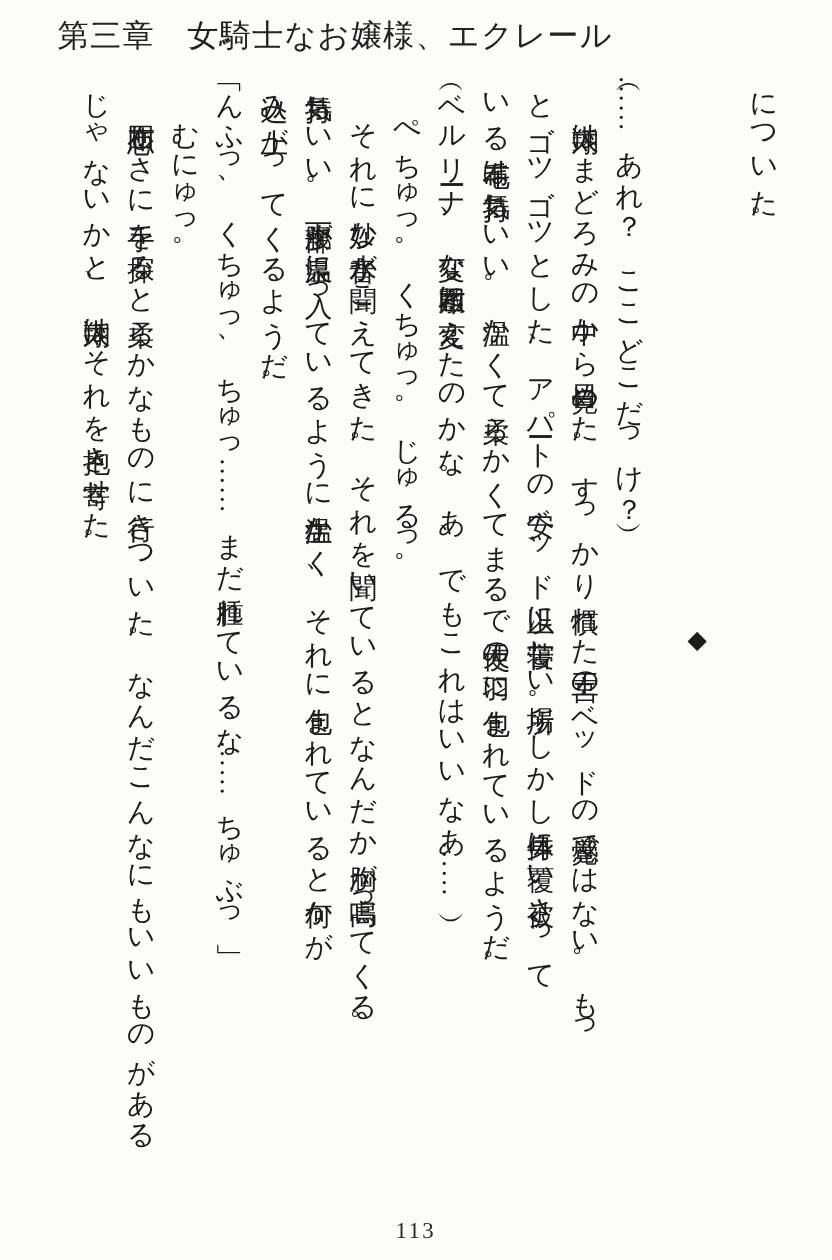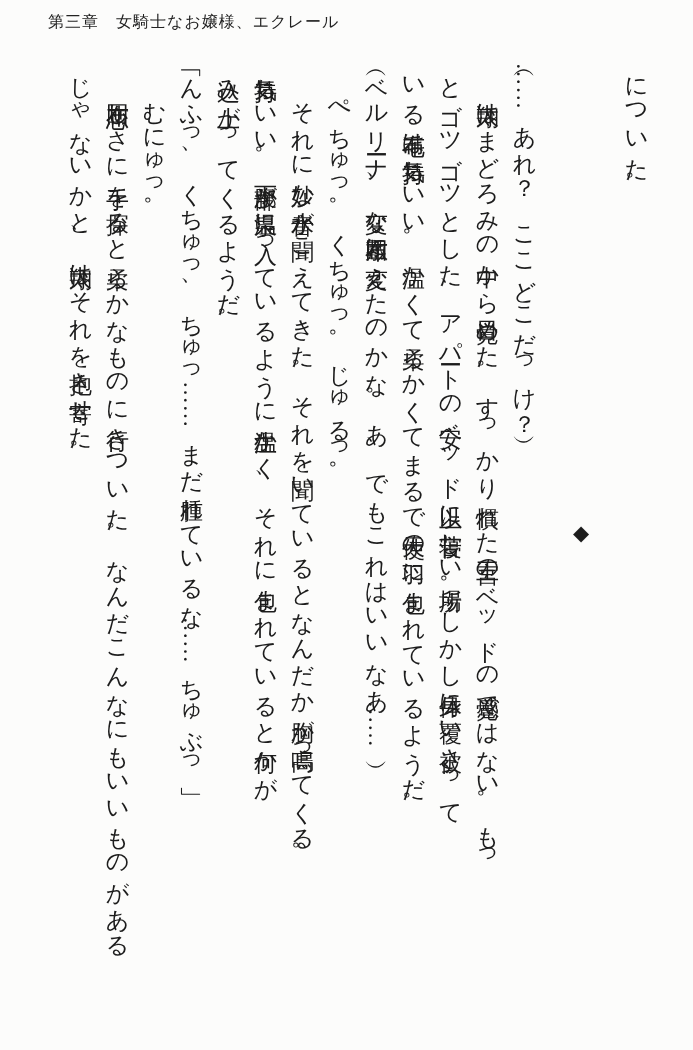--- a/index.html
+++ b/index.html
@@ -12,21 +12,21 @@
     height: 1050px;
     background: #fcfcfb;
     overflow: hidden;
     font-family: "Liberation Serif", "DejaVu Serif", serif;
     color: #1c1c1c;
   }
   .running-header {
     position: absolute;
     left: 48px;
     top: 12px;
-    font-size: 16px;
+    font-size: 26px;
     letter-spacing: 1px;
     color: #222;
     white-space: pre;
   }
   .page-body {
     position: absolute;
     top: 62px;
     right: 38px;
     height: 942px;
     writing-mode: vertical-rl;
@@ -78,13 +78,14 @@
       <p class="indent">ぺちゅっ。くちゅっ。じゅるっ。</p>
       <p class="indent">それに妙な水音が聞こえてきた。それを聞いているとなんだか胸が高鳴ってくる。</p>
       <p>気持ちいい。下腹部が温泉に入っているように生温かく、それに包まれていると何かが</p>
       <p>込み上がってくるようだ。</p>
       <p>「んふっ、くちゅっ、ちゅっ……まだ腫れているな……ちゅぶっ」</p>
       <p class="indent">むにゅっ。</p>
       <p class="indent">布団恋しさに手を探ると柔らかなものに行きついた。なんだこんなにもいいものがある</p>
       <p>じゃないかと、翔太はそれを抱き寄せた。</p>
     </div>
 
+  <div class="page-number">113</div>
 </div>
 
 </body></html>

